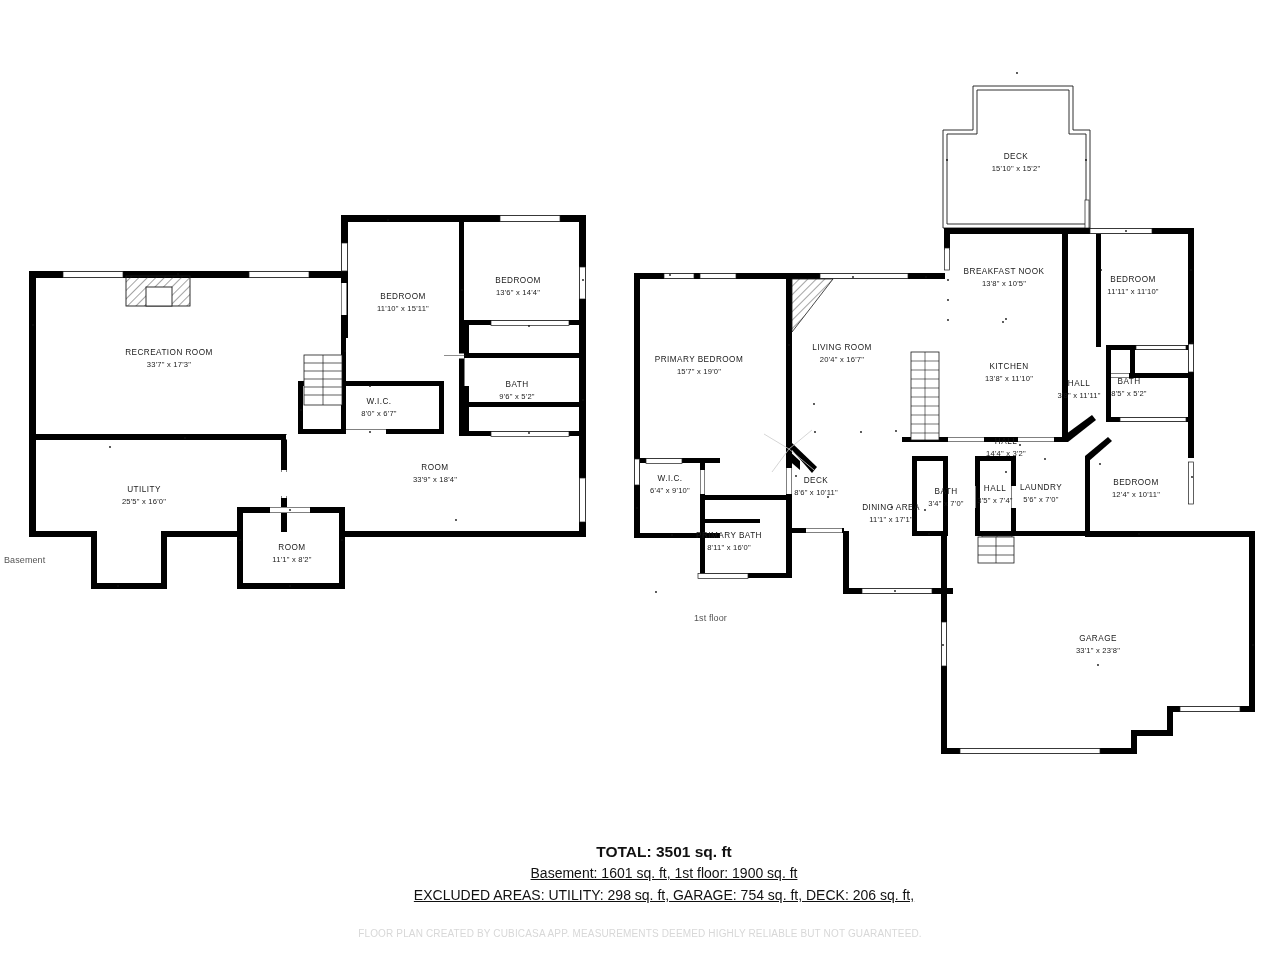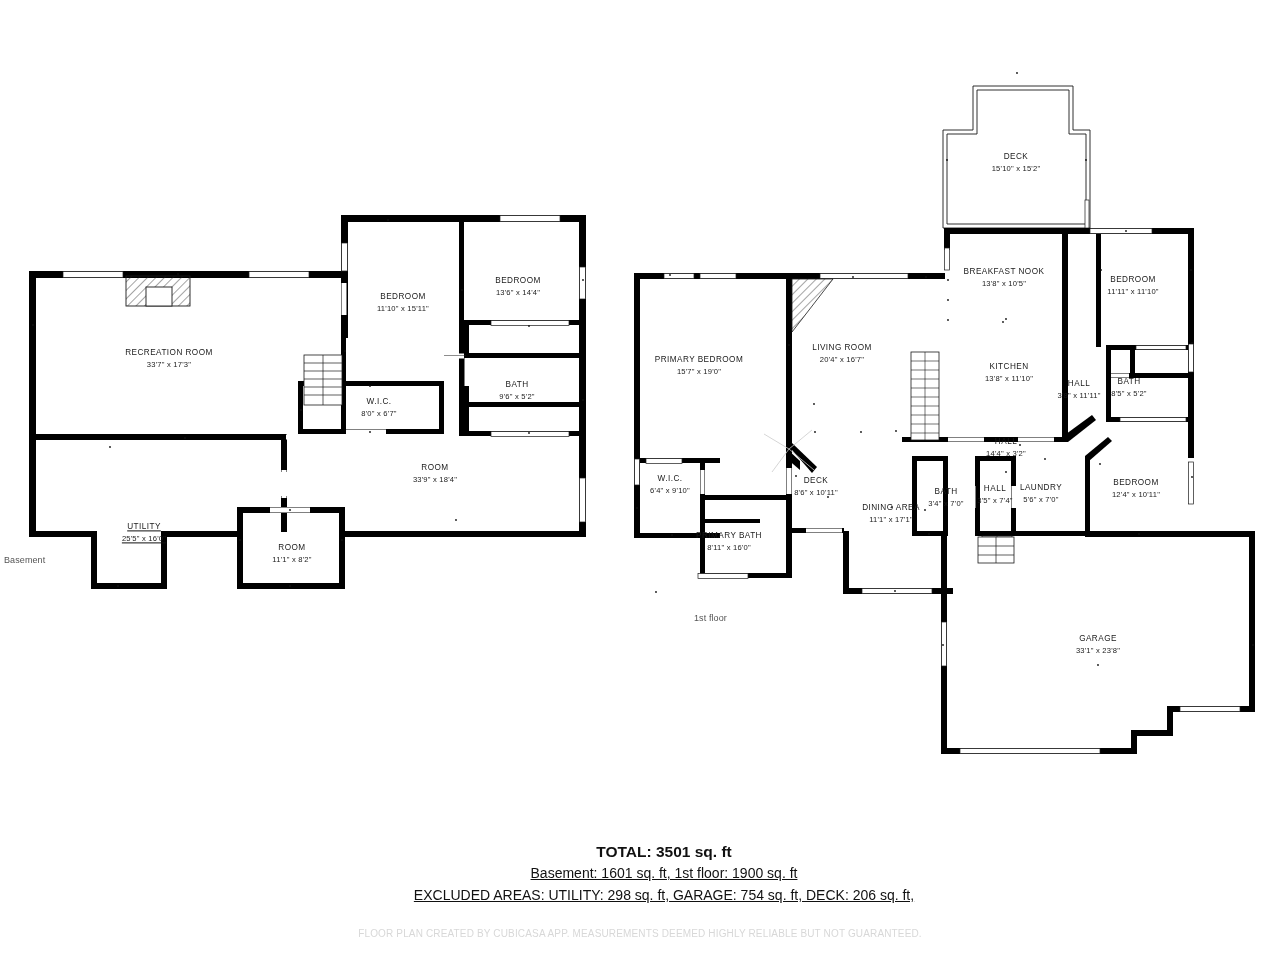--- a/index.html
+++ b/index.html
@@ -435,21 +435,21 @@
       <span class="rdim">13'6" x 14'4"</span>
     </div>
     <div class="room-label" style="left: 379px; top: 408px;">
       <span class="rname">W.I.C.</span>
       <span class="rdim">8'0" x 6'7"</span>
     </div>
     <div class="room-label" style="left: 517px; top: 391px;">
       <span class="rname">BATH</span>
       <span class="rdim">9'6" x 5'2"</span>
     </div>
-    <div class="room-label" style="left: 144px; top: 533px; text-decoration: underline;">
+    <div class="room-label" style="left: 144px; top: 496px;">
       <span class="rname">UTILITY</span>
       <span class="rdim">25'5" x 16'0"</span>
     </div>
     <div class="room-label" style="left: 435px; top: 474px;">
       <span class="rname">ROOM</span>
       <span class="rdim">33'9" x 18'4"</span>
     </div>
     <div class="room-label" style="left: 292px; top: 554px;">
       <span class="rname">ROOM</span>
       <span class="rdim">11'1" x 8'2"</span>

